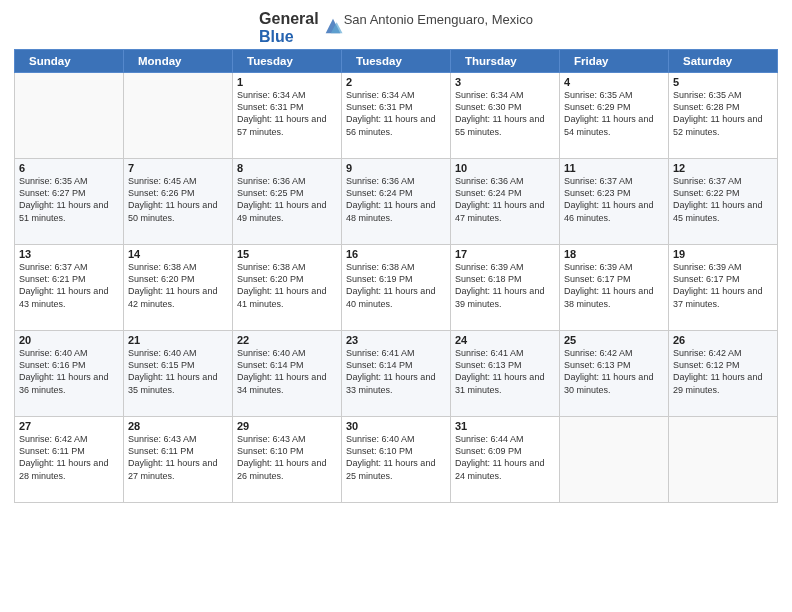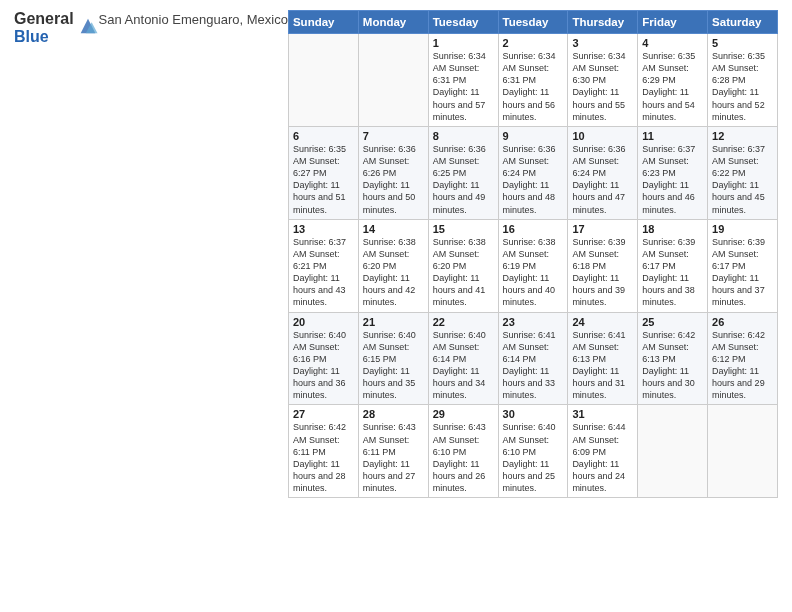--- a/index.html
+++ b/index.html
@@ -8,21 +8,22 @@
       height: 612px;
       background: #fff;
       font-family: Arial, sans-serif;
       overflow: hidden;
     }
     .page {
       width: 792px;
       height: 428px;
       padding: 10px 14px 10px 14px;
       display: flex;
-      flex-direction: row;
+      flex-direction: column;
+      align-items: center;
     }
     .header {
       display: flex;
       align-items: flex-start;
       justify-content: space-between;
       margin-bottom: 4px;
     }
     .logo {
       display: flex;
       align-items: center;
@@ -68,21 +69,21 @@
       border: 1px solid #ccc;
       border-collapse: collapse;
       width: 100%;
       table-layout: fixed;
     }
     .calendar th {
       background: #3b72b8;
       color: #fff;
       font-size: 11.5px;
       font-weight: bold;
-      padding: 5px 4px;
+      padding: 5px 14px;
       border: 1px solid #5588cc;
       text-align: left;
     }
     .calendar td {
       border: 1px solid #ccc;
       vertical-align: top;
       padding: 3px 4px;
       font-size: 9.5px;
       color: #333;
       height: 86px;
@@ -176,21 +177,21 @@
         </tr>
         <tr>
           <td>
             <span class="day-number">6</span>
             <div class="day-info">Sunrise: 6:35 AM
 Sunset: 6:27 PM
 Daylight: 11 hours and 51 minutes.</div>
           </td>
           <td>
             <span class="day-number">7</span>
-            <div class="day-info">Sunrise: 6:36 AM
+            <div class="day-info">Sunrise: 6:45 AM
 Sunset: 6:26 PM
 Daylight: 11 hours and 50 minutes.</div>
           </td>
           <td>
             <span class="day-number">8</span>
             <div class="day-info">Sunrise: 6:36 AM
 Sunset: 6:25 PM
 Daylight: 11 hours and 49 minutes.</div>
           </td>
           <td>

